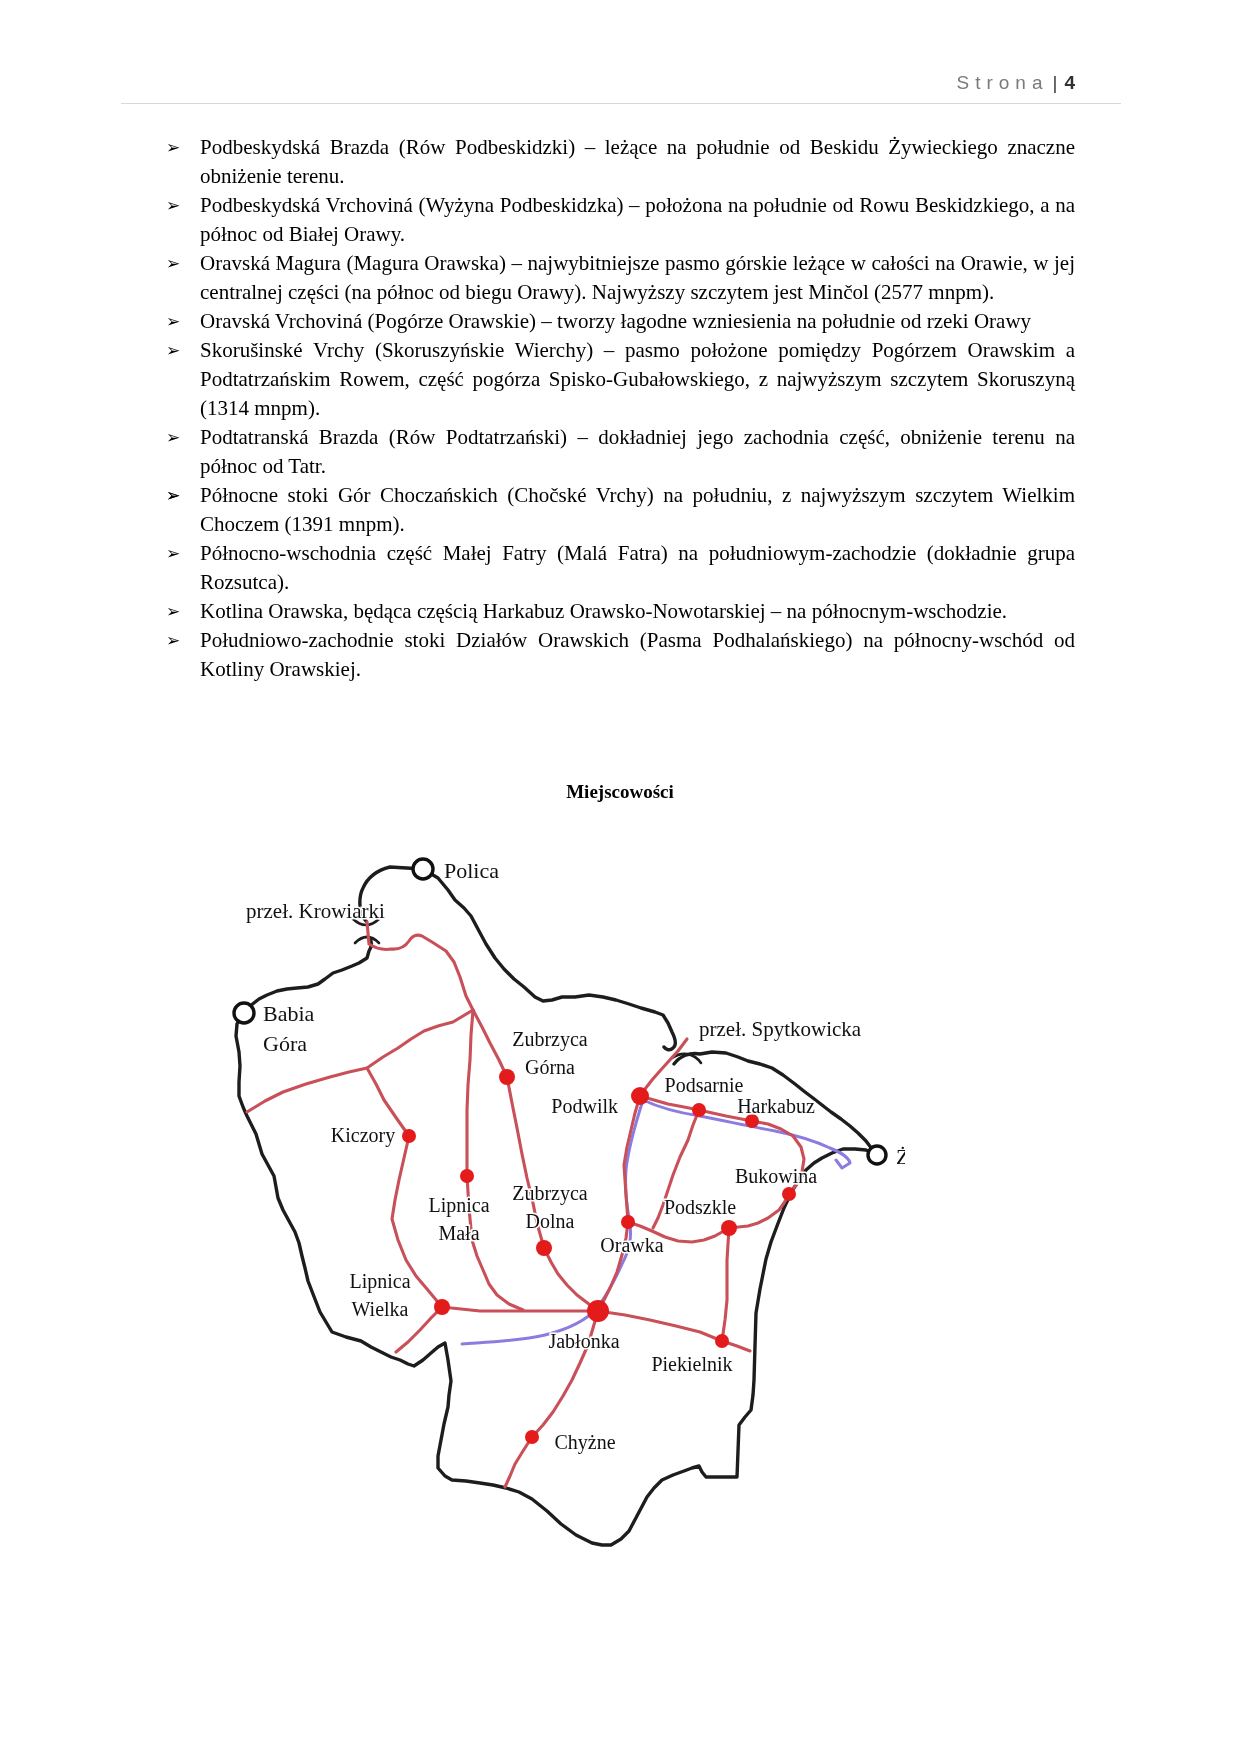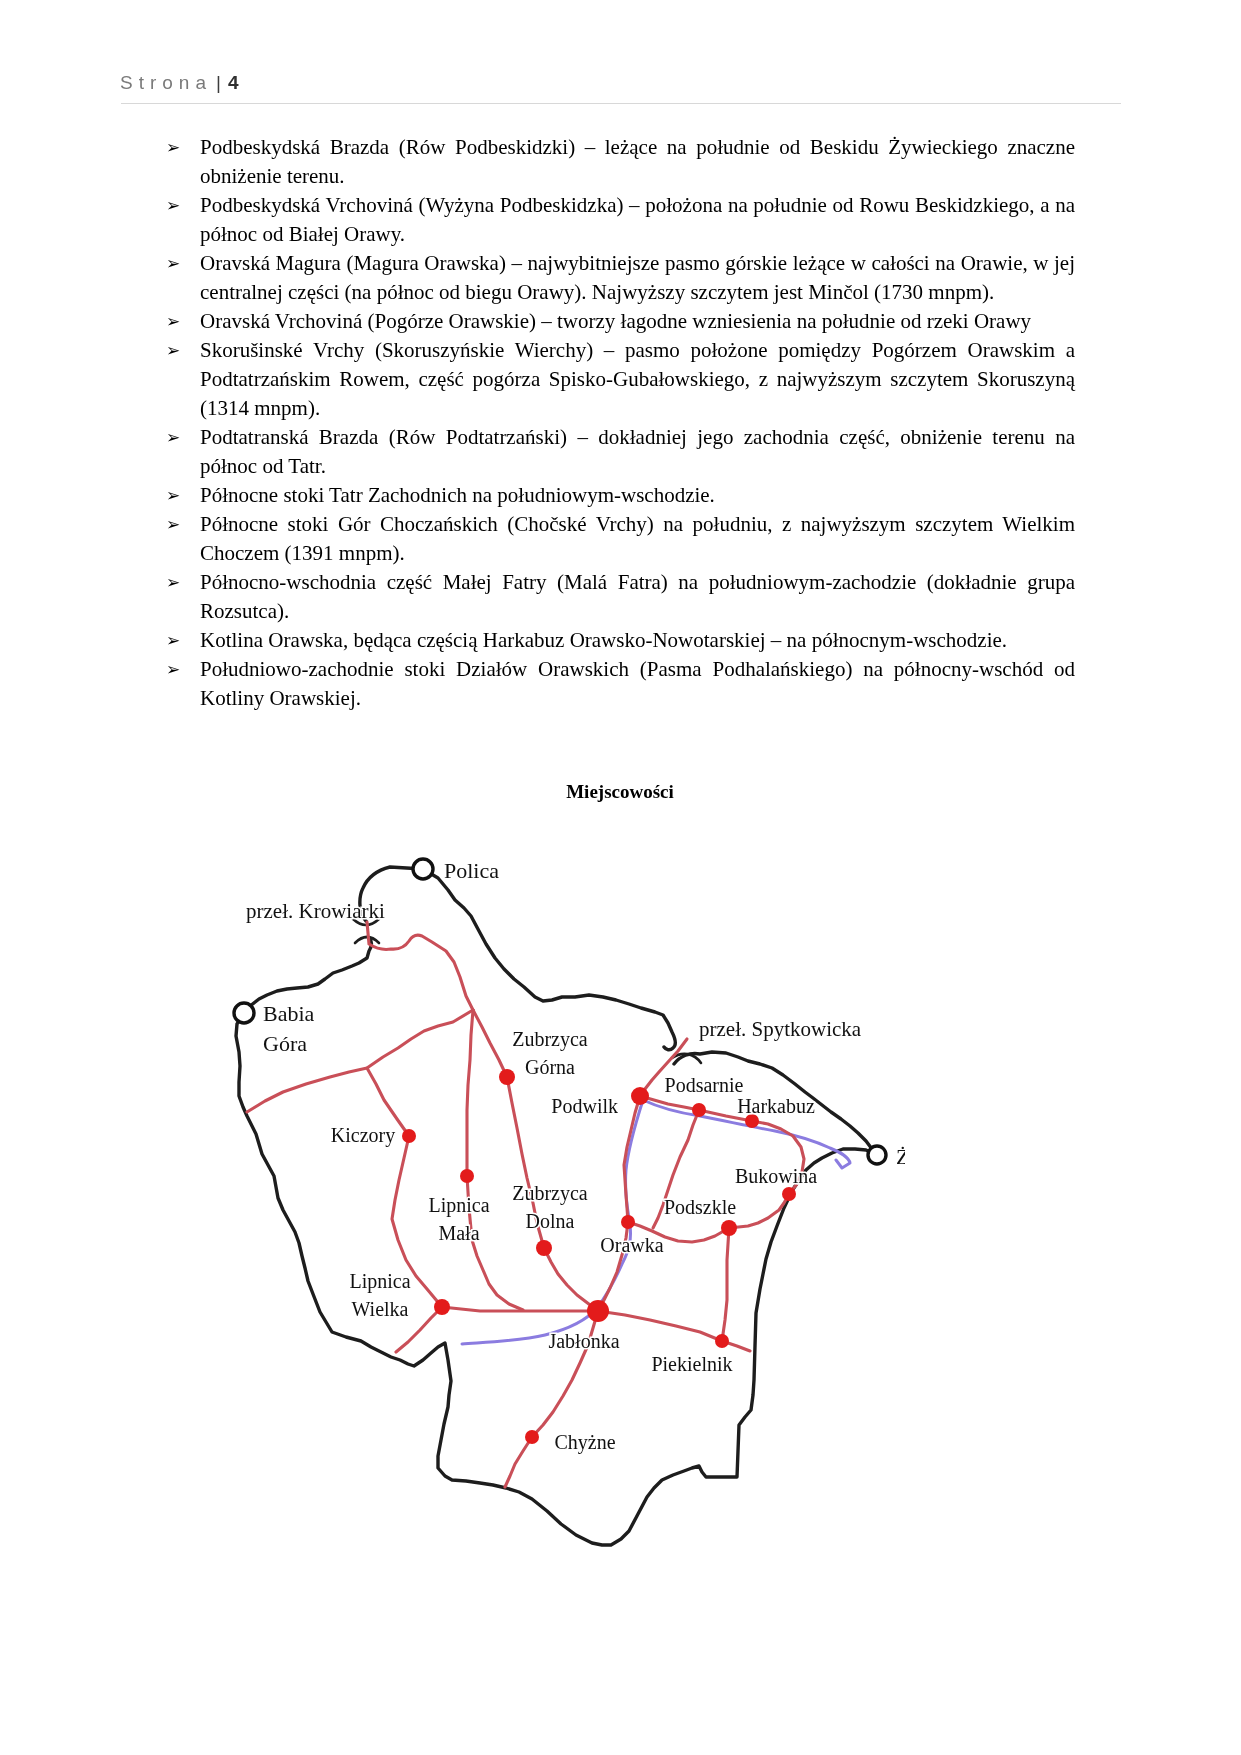--- a/index.html
+++ b/index.html
@@ -1,19 +1,19 @@
 <!DOCTYPE html>
 <html><head>
 <meta charset="utf-8">
 <style>
   html,body{margin:0;padding:0;background:#888;}
   .page{position:relative;width:1241px;height:1755px;background:#ffffff;margin:0 auto;
         font-family:"Liberation Serif","DejaVu Serif",serif;color:#000;overflow:hidden;}
   
-  .hdr{position:absolute;top:72px;left:120px;width:955px;
+  .hdr{position:absolute;top:72px;left:120px;width:955px;text-align:right;
        font-family:"Liberation Sans","DejaVu Sans",sans-serif;font-size:19px;}
   .hdr .strona{color:#7a7a7a;letter-spacing:6px;}
   .hdr .sep{color:#3d3d3d;margin:0 7px 0 4px;font-weight:400;}
   .hdr .pnum{color:#303030;font-weight:bold;}
   .rule{position:absolute;top:103px;left:121px;width:1000px;height:1px;background:#d8d8d8;}
   
   .list{position:absolute;top:133px;left:165px;width:910px;font-size:21px;line-height:29px;}
   .item{position:relative;padding-left:35px;text-align:justify;}
   .bullet{position:absolute;left:1px;top:0;font-family:"DejaVu Sans",sans-serif;font-size:17px;}
   
@@ -48,37 +48,36 @@
   <div class="item">
       <span class="bullet">➢</span>
       <span class="item-text">Podbeskydská Brazda (Rów Podbeskidzki) – leżące na południe od Beskidu Żywieckiego znaczne obniżenie terenu.</span>
     </div>
       <div class="item">
       <span class="bullet">➢</span>
       <span class="item-text">Podbeskydská Vrchoviná (Wyżyna Podbeskidzka) – położona na południe od Rowu Beskidzkiego, a na północ od Białej Orawy.</span>
     </div>
       <div class="item">
       <span class="bullet">➢</span>
-      <span class="item-text">Oravská Magura (Magura Orawska) – najwybitniejsze pasmo górskie leżące w całości na Orawie, w jej centralnej części (na północ od biegu Orawy). Najwyższy szczytem jest Minčol (1730 mnpm).</span>
+      <span class="item-text">Oravská Magura (Magura Orawska) – najwybitniejsze pasmo górskie leżące w całości na Orawie, w jej centralnej części (na północ od biegu Orawy). Najwyższy szczytem jest Minčol (2577 mnpm).</span>
     </div>
       <div class="item">
       <span class="bullet">➢</span>
       <span class="item-text">Oravská Vrchoviná (Pogórze Orawskie) – tworzy łagodne wzniesienia na południe od rzeki Orawy</span>
     </div>
       <div class="item">
       <span class="bullet">➢</span>
       <span class="item-text">Skorušinské Vrchy (Skoruszyńskie Wierchy) – pasmo położone pomiędzy Pogórzem Orawskim a Podtatrzańskim Rowem, część pogórza Spisko-Gubałowskiego, z najwyższym szczytem Skoruszyną (1314 mnpm).</span>
     </div>
       <div class="item">
       <span class="bullet">➢</span>
       <span class="item-text">Podtatranská Brazda (Rów Podtatrzański) – dokładniej jego zachodnia część, obniżenie terenu na północ od Tatr.</span>
     </div>
       <div class="item">
       <span class="bullet">➢</span>
-      <span class="item-text">Północne stoki Tatr Zachodnich na południowym-wschodzie.</span>
     </div>
       <div class="item">
       <span class="bullet">➢</span>
       <span class="item-text">Północne stoki Gór Choczańskich (Chočské Vrchy) na południu, z najwyższym szczytem Wielkim Choczem (1391 mnpm).</span>
     </div>
       <div class="item">
       <span class="bullet">➢</span>
       <span class="item-text">Północno-wschodnia część Małej Fatry (Malá Fatra) na południowym-zachodzie (dokładnie grupa Rozsutca).</span>
     </div>
       <div class="item">

